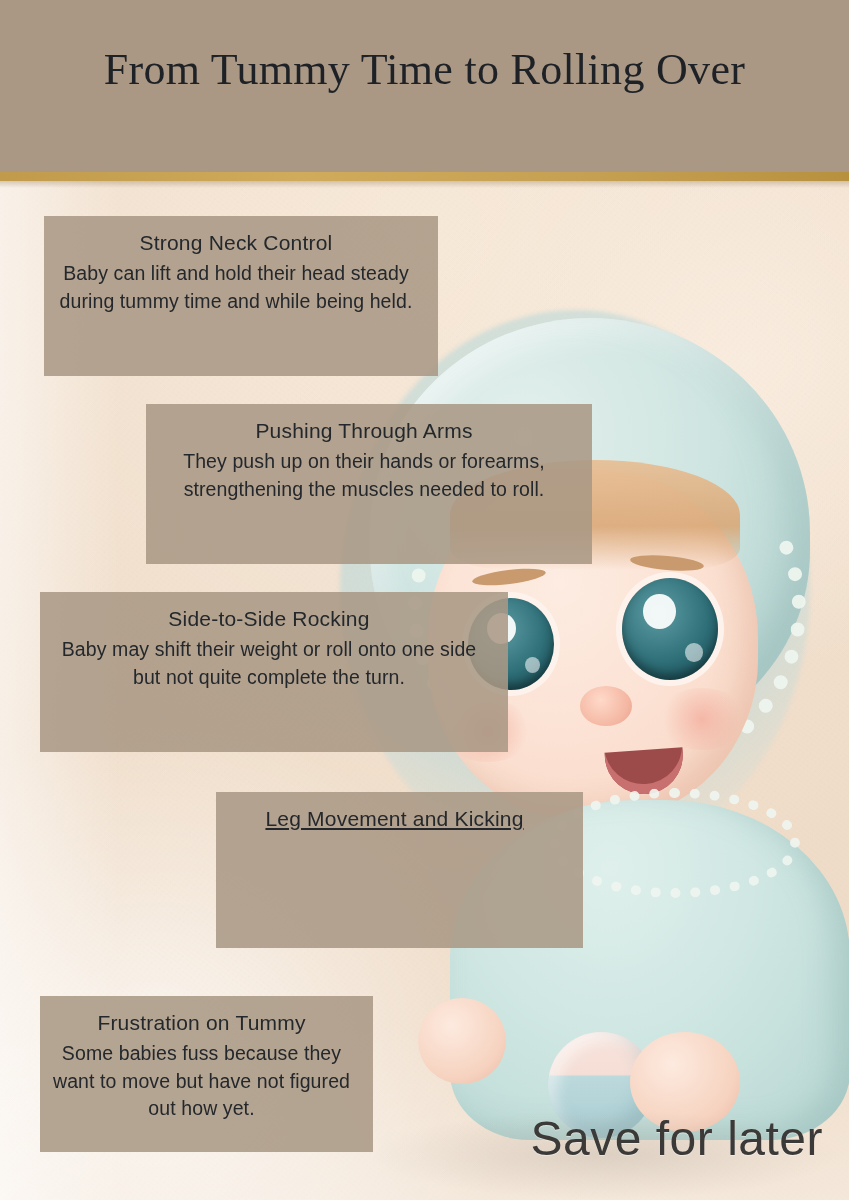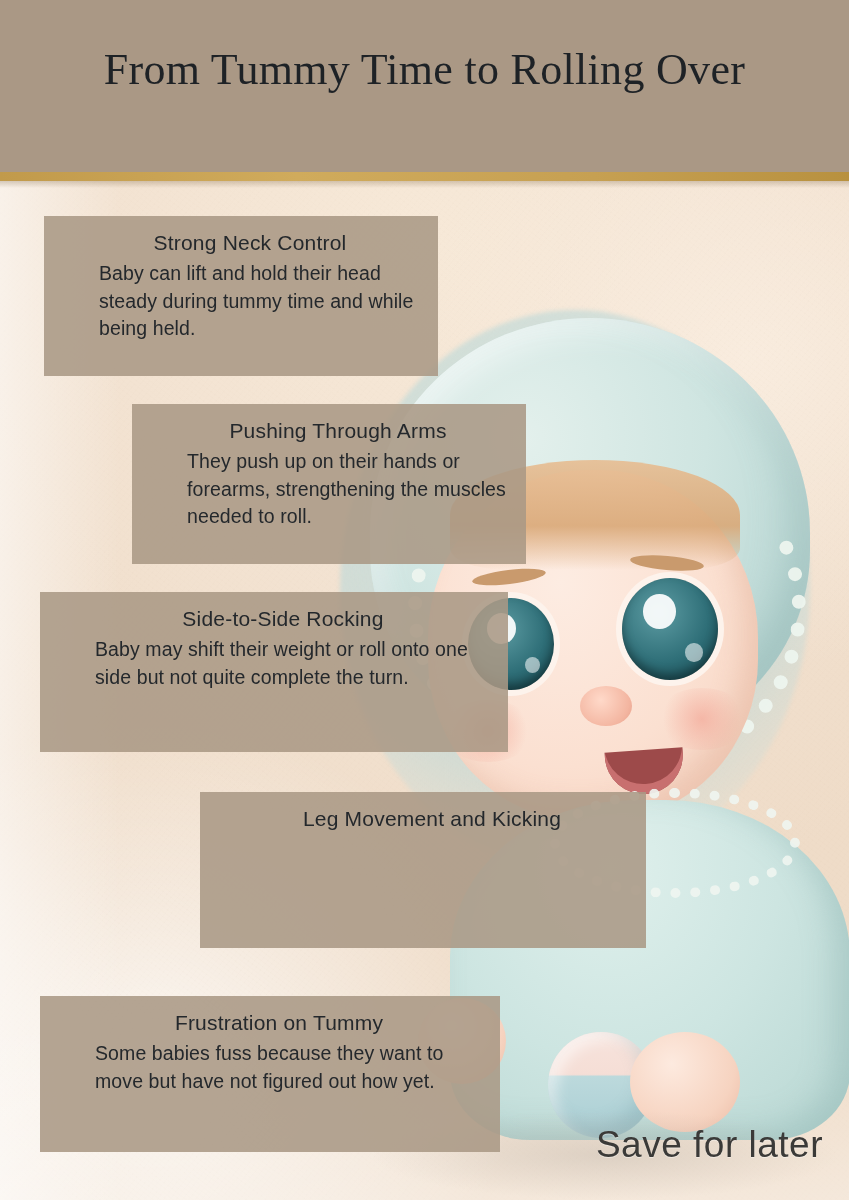--- a/index.html
+++ b/index.html
@@ -223,52 +223,51 @@
     border-radius: 50%;
     background: radial-gradient(ellipse, rgba(180,170,160,0.35) 0%, rgba(180,170,160,0) 70%);
   }
 
   
   .card {
     position: absolute;
     background: rgba(170,152,133,0.88);
     color: #24282c;
     font-family: "Liberation Sans", sans-serif;
-    padding: 12px 18px 16px 36px;
+    padding: 12px 18px 16px 8px;
     box-sizing: border-box;
     line-height: 1.42;
   }
   .card .card-title {
     display: block;
     text-align: center;
     font-size: 21px;
     margin-bottom: 2px;
     letter-spacing: 0.2px;
   }
   .card .card-body {
     display: block;
-    text-align: left;
+    text-align: center;
     font-size: 19.5px;
     letter-spacing: 0.1px;
-    margin-left: 19px;
   }
 
   .card-1 { left: 44px;  top: 216px; width: 394px; height: 160px; }
-  .card-2 { left: 132px; top: 404px; width: 394px; height: 160px; }
+  .card-2 { left: 146px; top: 404px; width: 446px; height: 160px; }
   .card-3 { left: 40px;  top: 592px; width: 468px; height: 160px; }
-  .card-4 { left: 200px; top: 792px; width: 446px; height: 156px; }
-  .card-5 { left: 40px;  top: 996px; width: 460px; height: 156px; }
+  .card-4 { left: 216px; top: 792px; width: 367px; height: 156px; text-decoration: underline; }
+  .card-5 { left: 40px;  top: 996px; width: 333px; height: 156px; }
 
   
   .save-cta {
     position: absolute;
     right: 26px;
     bottom: 34px;
     font-family: "Liberation Sans", sans-serif;
-    font-size: 37px;
+    font-size: 48px;
     color: #3b3a38;
     letter-spacing: 0.5px;
     text-shadow: 0 1px 0 rgba(255,255,255,0.4);
   }
 </style>
 </head>
 <body>
 
 <div class="page">
 

